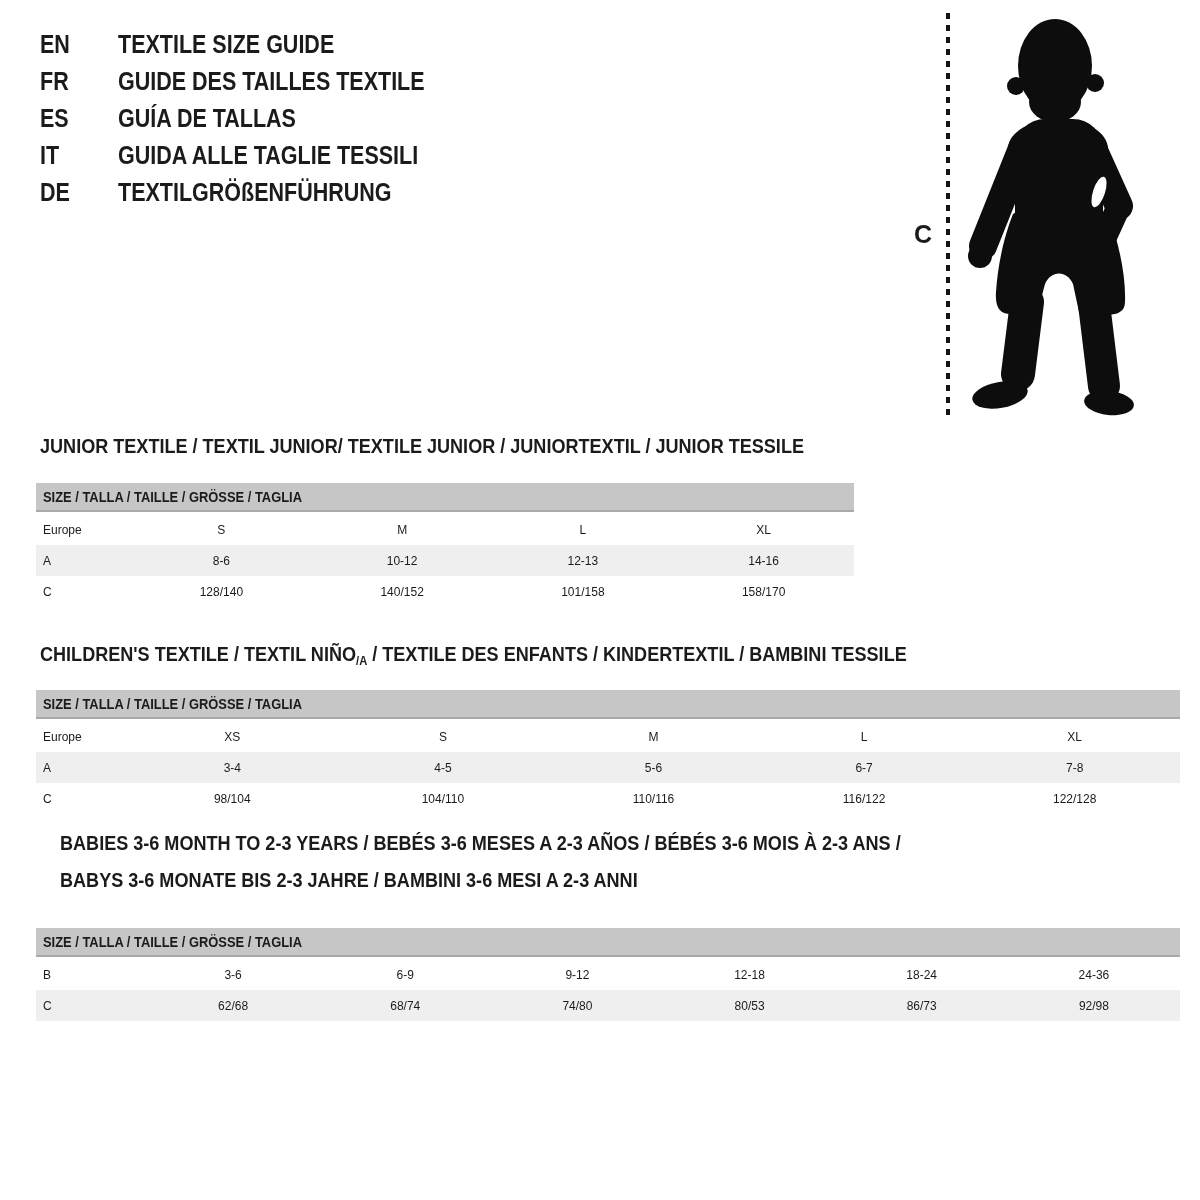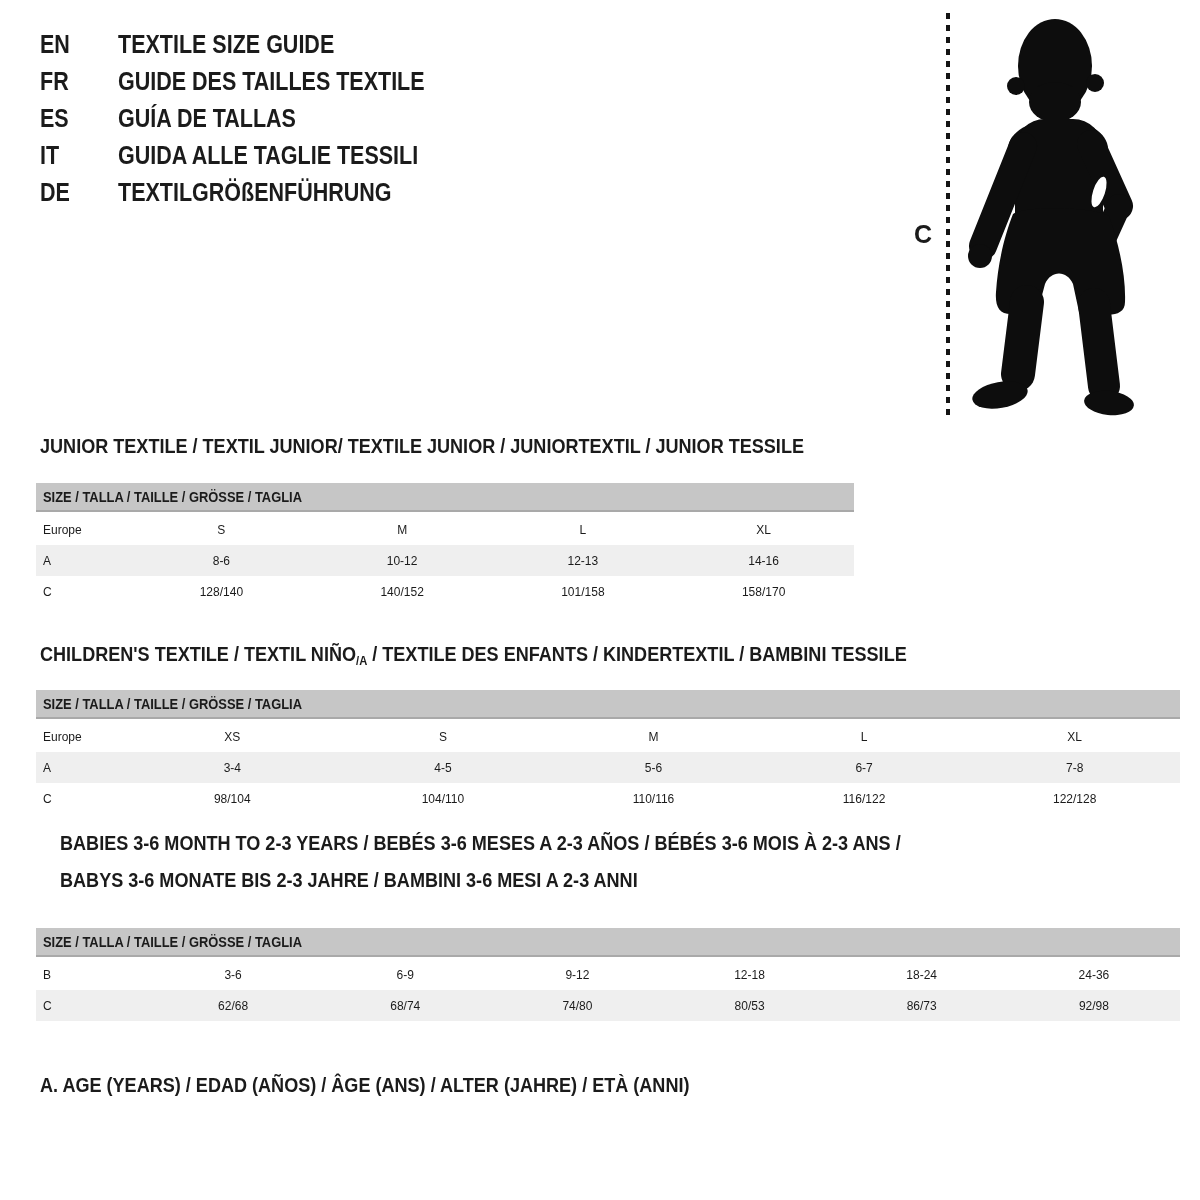--- a/index.html
+++ b/index.html
@@ -214,14 +214,13 @@
       <td>74/80</td>
       <td>80/53</td>
       <td>86/73</td>
       <td>92/98</td>
     </tr>
   </tbody>
     </table>
 </div>
 
 <div class="abs footnotes">
-  <span class="footnote-line"><span class="cond">A. AGE (YEARS) / EDAD (AÑOS) / ÂGE (ANS) / ALTER (JAHRE) / ETÀ (ANNI)</span></span>
 </div>
 
 </body></html>

